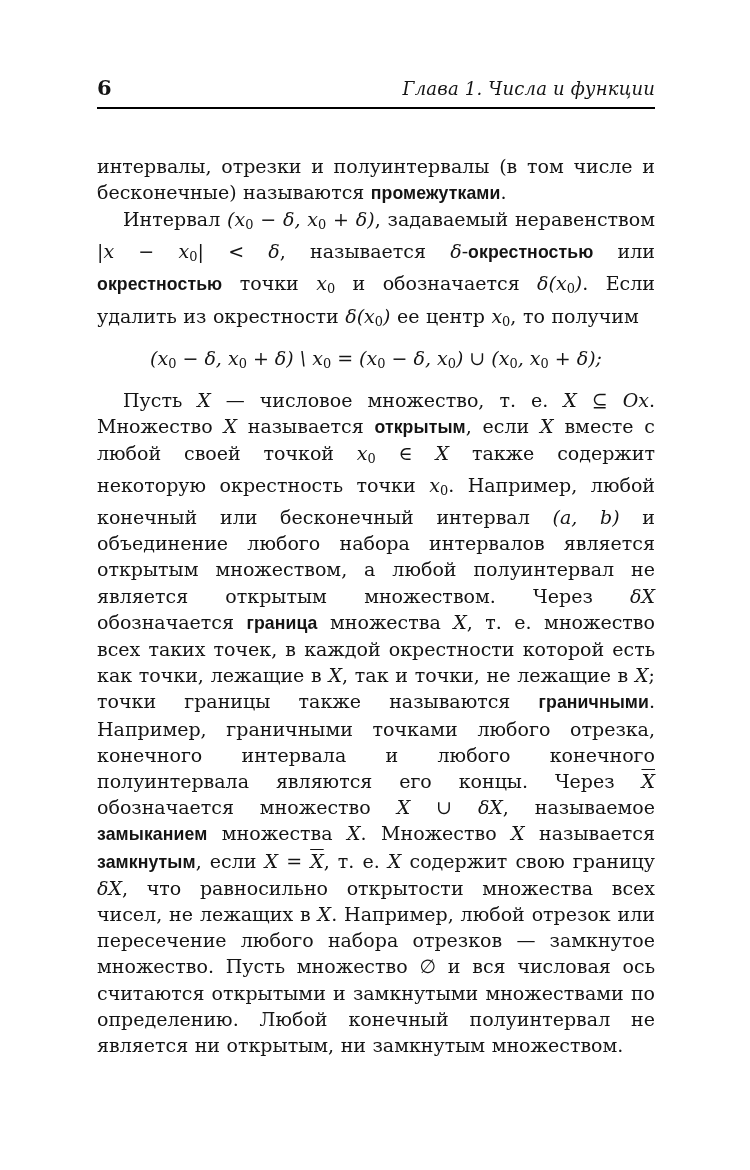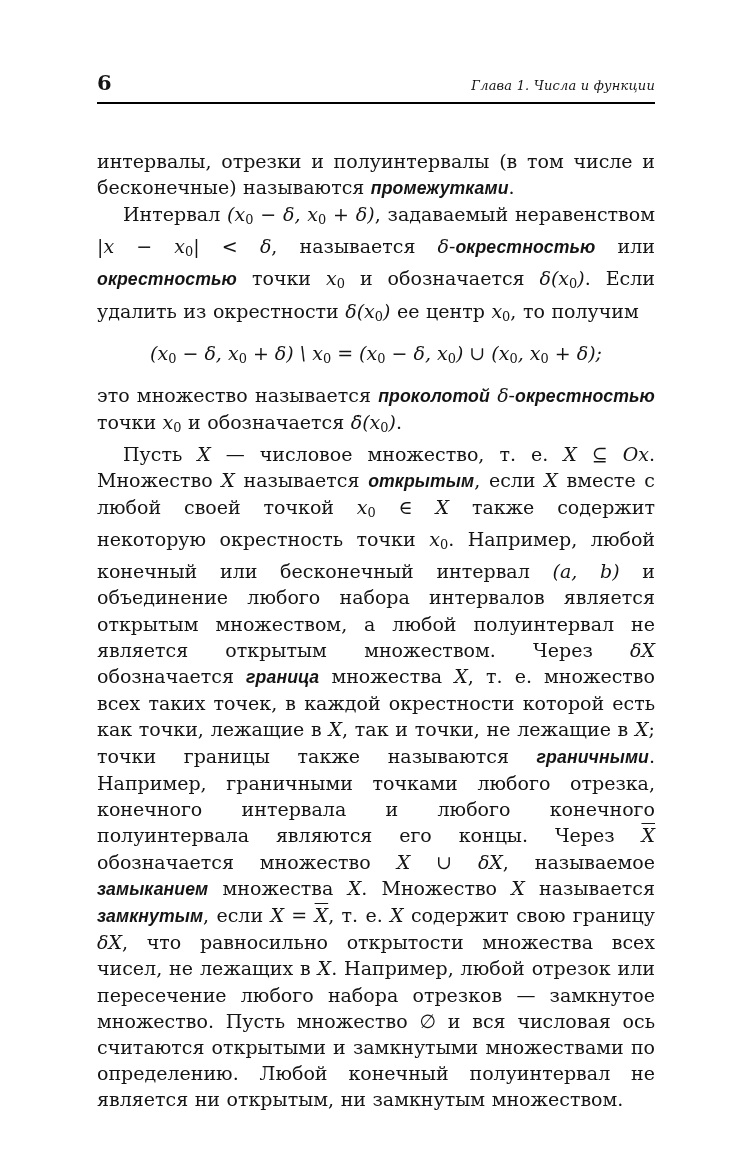--- a/index.html
+++ b/index.html
@@ -19,21 +19,21 @@
     justify-content: space-between;
     align-items: baseline;
   }
   .page-num {
     font-weight: 700;
     font-size: 21px;
     font-family: "DejaVu Serif", serif;
   }
   .chapter {
     font-style: italic;
-    font-size: 13px;
+    font-size: 18px;
     letter-spacing: 0.2px;
     margin-top: 8px;
   }
   .rule {
     border: 0;
     border-top: 2.2px solid #000;
     margin: 7px 0 0 0;
   }
   .body-text {
     margin-top: 44px;
@@ -45,21 +45,20 @@
     hyphens: auto;
     -webkit-hyphens: auto;
     word-spacing: 0.5px;
   }
   .para.indent { text-indent: 26px; }
   .term {
     font-family: "Liberation Sans", sans-serif;
     font-weight: 700;
     font-size: 0.93em;
     letter-spacing: 0.1px;
-    font-style: italic;
   }
   .m {
     font-style: italic;
     text-align: center;
   }
   .m .sub, .sub {
     font-size: 0.68em;
     vertical-align: -0.22em;
     font-style: normal;
   }
@@ -77,16 +76,15 @@
 <div class="page">
   <div class="pheader">
     <span class="page-num">6</span>
     <span class="chapter">Глава 1. Числа и функции</span>
   </div>
   <hr class="rule">
   <div class="body-text" id="body-text">
       <div class="para" lang="ru">интервалы, отрезки и полуинтервалы (в том числе и бесконечные) называются <span class="term">промежутками</span>.</div>
       <div class="para indent" lang="ru">Интервал <span class="m">(x<span class="sub">0</span> − δ, x<span class="sub">0</span> + δ)</span>, задаваемый неравенством <span class="m">|x − x<span class="sub">0</span>| &lt; δ</span>, называется <span class="m">δ</span>-<span class="term">окрестностью</span> или <span class="term">окрестностью</span> точки <span class="m">x<span class="sub">0</span></span> и обозначается <span class="m">δ(x<span class="sub">0</span>)</span>. Если удалить из окрестности <span class="m">δ(x<span class="sub">0</span>)</span> ее центр <span class="m">x<span class="sub">0</span></span>, то получим</div>
       <div class="formula" lang="ru"><span class="m">(x<span class="sub">0</span> − δ, x<span class="sub">0</span> + δ) \ x<span class="sub">0</span> = (x<span class="sub">0</span> − δ, x<span class="sub">0</span>) ∪ (x<span class="sub">0</span>, x<span class="sub">0</span> + δ);</span></div>
-      <div class="para" lang="ru">это множество называется <span class="term">проколотой</span> <span class="m">δ</span>-<span class="term">окрестностью</span> точки <span class="m">x<span class="sub">0</span></span> и обозначается <span class="m">δ̇(x<span class="sub">0</span>)</span>.</div>
       <div class="para indent" lang="ru">Пусть <span class="m">X</span> — числовое множество, т. е. <span class="m">X</span> ⊆ <span class="m">Ox</span>. Множество <span class="m">X</span> называется <span class="term">открытым</span>, если <span class="m">X</span> вместе с любой своей точкой <span class="m">x<span class="sub">0</span></span> ∈ <span class="m">X</span> также содержит некоторую окрестность точки <span class="m">x<span class="sub">0</span></span>. Например, любой конечный или бесконечный интервал <span class="m">(a, b)</span> и объединение любого набора интервалов является открытым множеством, а любой полуинтервал не является открытым множеством. Через <span class="m">δX</span> обозначается <span class="term">граница</span> множества <span class="m">X</span>, т. е. множество всех таких точек, в каждой окрестности которой есть как точки, лежащие в <span class="m">X</span>, так и точки, не лежащие в <span class="m">X</span>; точки границы также называются <span class="term">граничными</span>. Например, граничными точками любого отрезка, конечного интервала и любого конечного полуинтервала являются его концы. Через <span class="ov"><span class="m">X</span></span> обозначается множество <span class="m">X</span> ∪ <span class="m">δX</span>, называемое <span class="term">замыканием</span> множества <span class="m">X</span>. Множество <span class="m">X</span> называется <span class="term">замкнутым</span>, если <span class="m">X</span> = <span class="ov"><span class="m">X</span></span>, т. е. <span class="m">X</span> содержит свою границу <span class="m">δX</span>, что равносильно открытости множества всех чисел, не лежащих в <span class="m">X</span>. Например, любой отрезок или пересечение любого набора отрезков — замкнутое множество. Пусть множество ∅ и вся числовая ось считаются открытыми и замкнутыми множествами по определению. Любой конечный полуинтервал не является ни открытым, ни замкнутым множеством.</div>
     </div>
 </div>
 
 </body></html>

